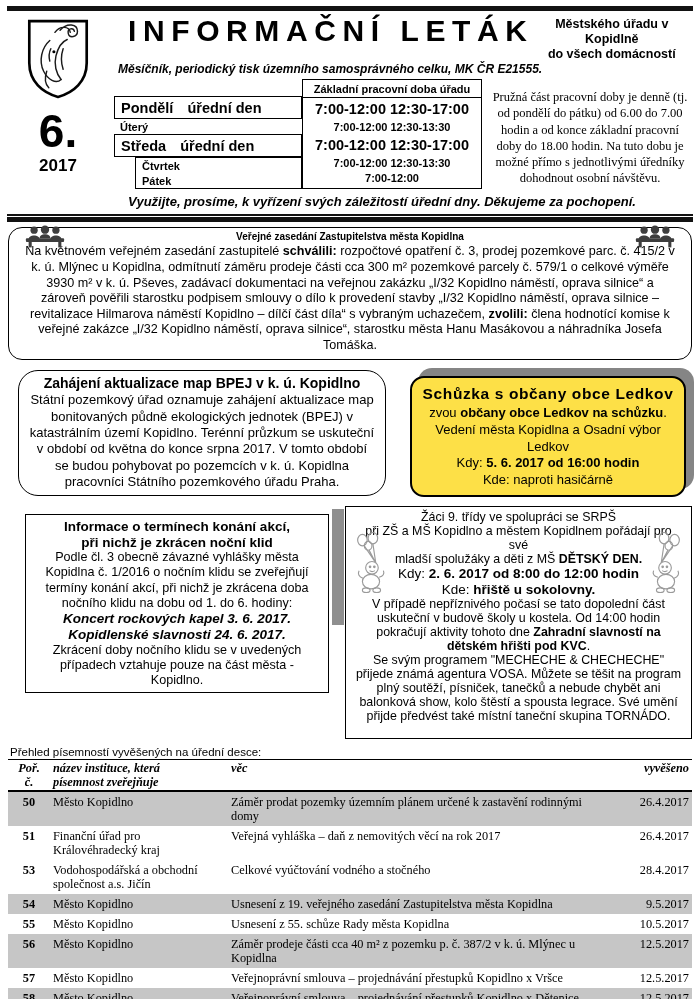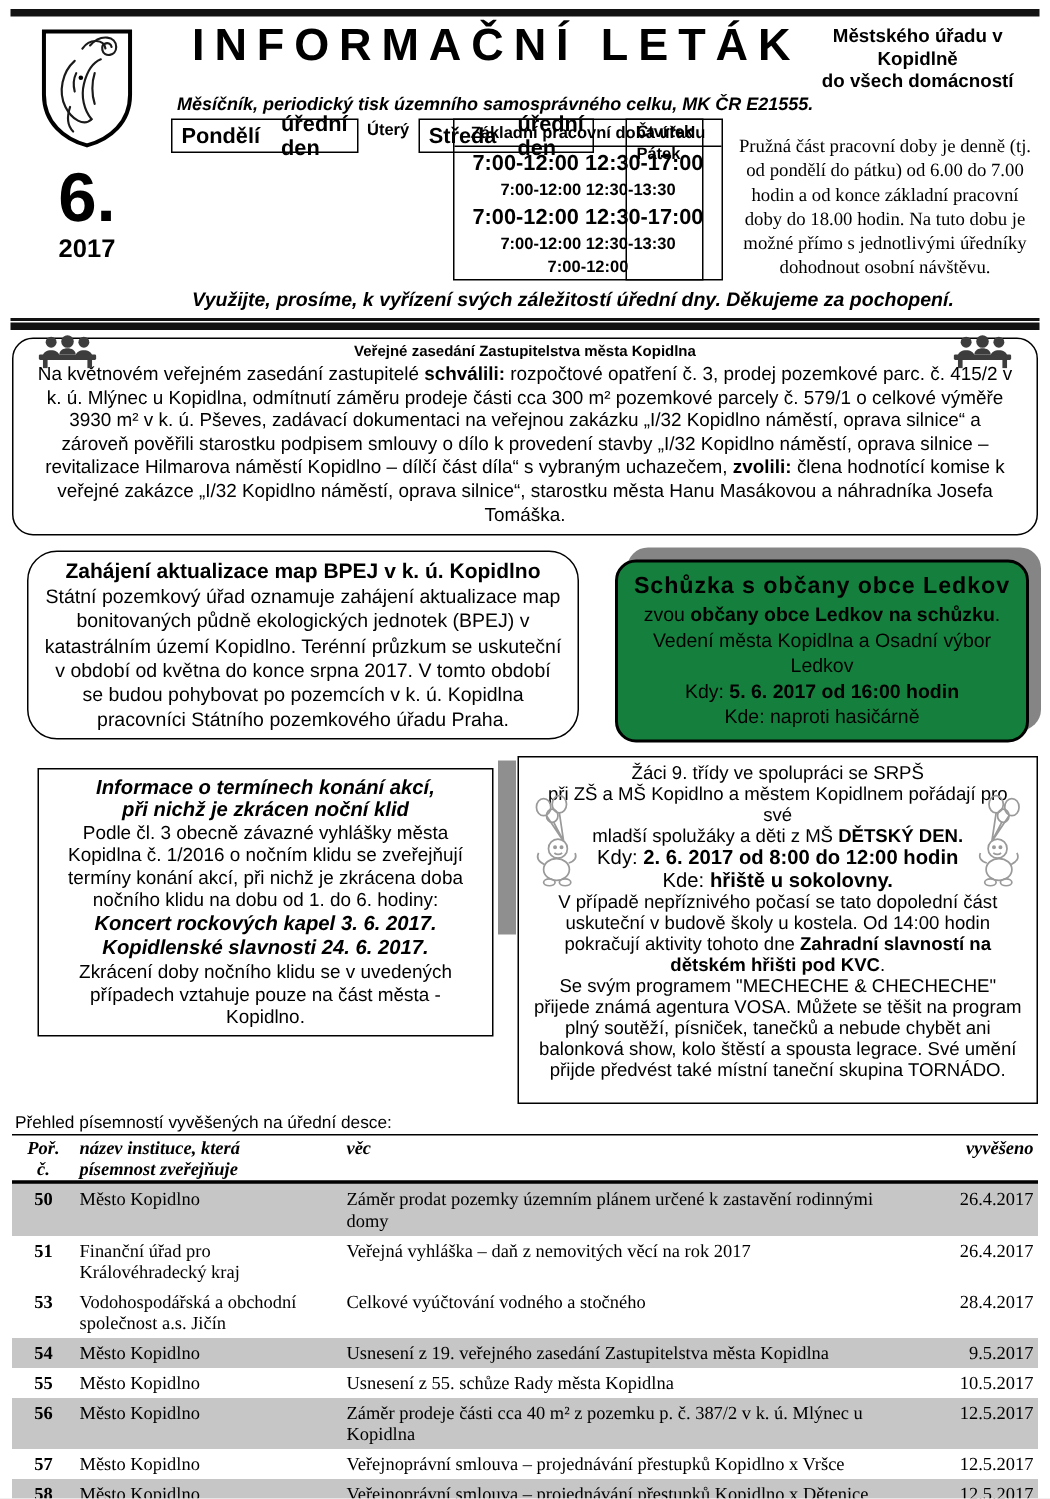--- a/index.html
+++ b/index.html
@@ -19,21 +19,21 @@
   .coat{margin:3px auto 0 auto;display:block;}
   .issue-number{font-size:46px;font-weight:bold;line-height:1;margin-top:8px;}
   .issue-year{font-size:17px;font-weight:bold;margin-top:2px;}
   .mh-main{flex:1;min-width:0;padding-left:10px;}
   .title-row{display:flex;align-items:flex-start;}
   .big-title{font-size:30px;font-weight:bold;letter-spacing:0.22em;white-space:nowrap;line-height:1.05;padding-left:14px;}
   .org-block{margin-left:auto;font-size:12.5px;font-weight:bold;text-align:center;line-height:1.2;padding-top:2px;}
   .subtitle{font-size:12px;font-weight:bold;font-style:italic;margin:0 0 3px 4px;}
   .mh-row{display:flex;}
   .hours{display:flex;flex:none;}
-  .hours-left{width:188px;flex:none;display:flex;}
+  .hours-left{width:188px;flex:none;display:flex;flex-direction:column;}
   .hours-right{width:178px;flex:none;border:1.5px solid #000;display:flex;flex-direction:column;}
   .h-spacer{height:17px;}
   .h-cell{display:flex;align-items:center;padding:0 6px;}
   .h-day{font-weight:bold;}
   .h-note{font-weight:bold;margin-left:14px;}
   .h-time{justify-content:center;font-weight:bold;text-align:center;}
   .r-emph{height:21px;font-size:14.5px;}
   .r-norm{height:15px;font-size:11px;}
   .day-box{border:1.2px solid #000;}
   .cp-box{border:1.2px solid #000;margin-left:21px;}
@@ -54,31 +54,31 @@
   
   .row2{display:flex;margin:10px 10px 0 18px;align-items:flex-start;}
   .bpej-box{
     width:346px;flex:none;border:1.8px solid #000;border-radius:20px;
     padding:4px 10px;text-align:center;font-size:13px;line-height:1.26;
   }
   .bpej-box .bx-title{font-size:14px;font-weight:bold;}
   .ledkov-box{
     flex:1;margin-left:24px;margin-right:4px;margin-top:6px;
     border:2.2px solid #000;border-radius:14px;box-shadow:8px -8px 0 #858585;
-    background:#15803d;padding:6px 8px;text-align:center;font-size:13px;line-height:1.3;
+    background:#fde047;padding:6px 8px;text-align:center;font-size:13px;line-height:1.3;
   }
   .ledkov-box .bx-title{font-size:15.5px;font-weight:bold;letter-spacing:0.04em;margin-bottom:1px;}
 
   
   .row3{display:flex;margin:9px 8px 0 25px;align-items:flex-start;}
   .night-box{
     width:286px;flex:none;border:1.6px solid #000;
     padding:4px 8px;text-align:center;font-size:12.6px;line-height:1.2;margin-top:8px;
   }
-  .night-box .bx-title{font-size:13.5px;font-weight:bold;line-height:1.15;font-style:italic;}
+  .night-box .bx-title{font-size:13.5px;font-weight:bold;line-height:1.15;}
   .night-event{font-weight:bold;font-style:italic;font-size:13.5px;}
   .kids-box{
     flex:1;margin-left:16px;position:relative;border:1.6px solid #000;background:#fff;
     padding:3px 8px 15px 8px;text-align:center;font-size:12.4px;line-height:1.13;
   }
   .kids-box::before{content:"";position:absolute;left:-14px;top:2px;width:12px;height:116px;background:#8f8f8f;}
   .kid-icon{position:absolute;top:24px;}
   .kid-icon.left{left:4px;} .kid-icon.right{right:4px;transform:scaleX(-1);}
 
   

